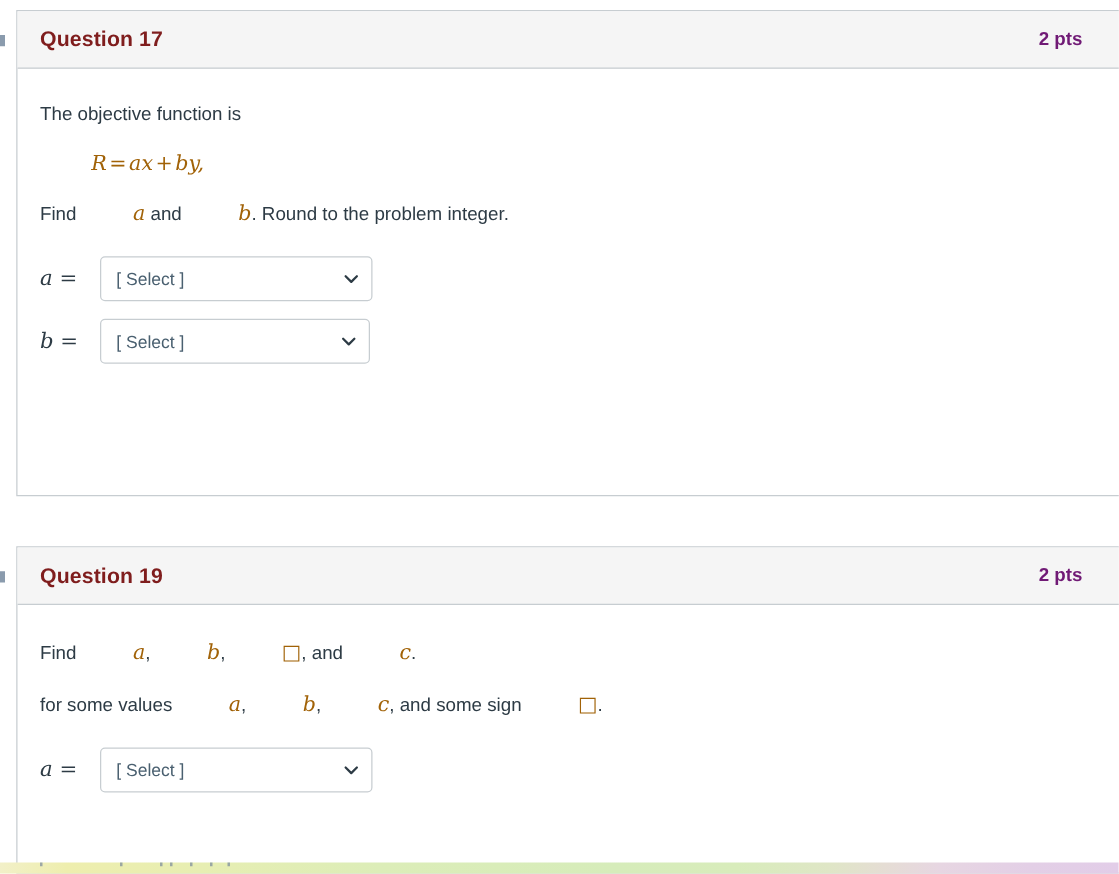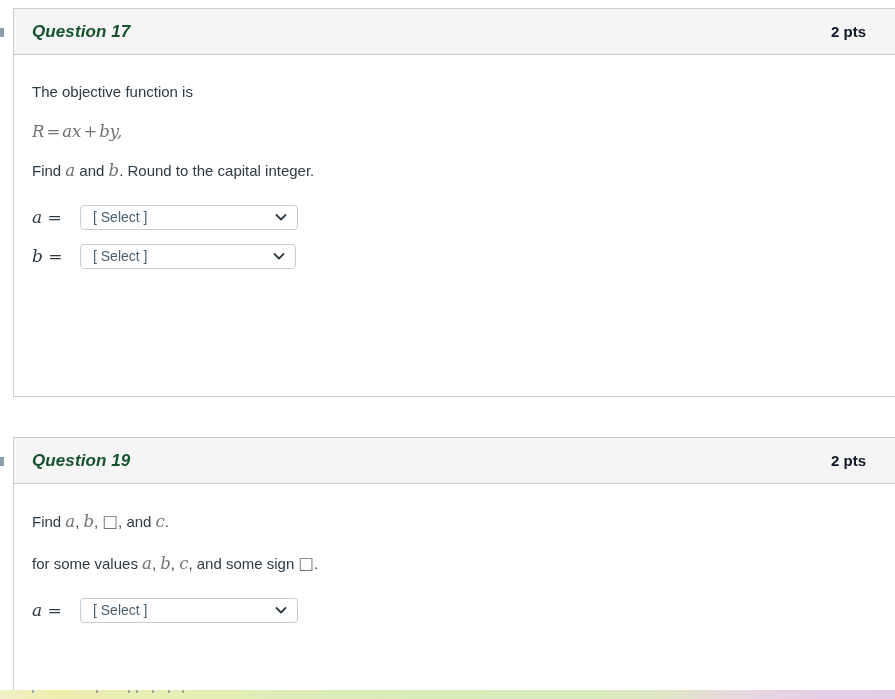--- a/index.html
+++ b/index.html
@@ -42,50 +42,50 @@
     display: flex;
     align-items: center;
     justify-content: space-between;
     padding: 0 20px 0 18px;
     box-sizing: border-box;
   }
 
   .question-title {
     font-size: 17px;
     font-weight: bold;
-    color: #14532d;
+    color: #7f1d1d;
     letter-spacing: 0.1px;
-    font-style: italic;
   }
 
   .question-points {
     font-size: 15px;
     font-weight: bold;
-    color: #0f172a;
+    color: #701a75;
     padding-right: 14px;
   }
 
   .question-body {
     padding: 26px 18px 20px 18px;
   }
 
   
   .qtext {
     font-size: 15px;
     line-height: 1.45;
     color: #2d3b45;
     margin: 0 0 18px 0;
   }
 
   .math {
     font-family: "DejaVu Serif", "Liberation Serif", serif;
     font-style: italic;
     font-size: 16.5px;
-    color: #737373;
+    color: #a16207;
     white-space: nowrap;
+    margin-left: 41px;
   }
   .math .op {
     font-style: normal;
     padding: 0 2px;
   }
   .math .box {
     font-style: normal;
     font-family: "DejaVu Sans", sans-serif;
     font-size: 14px;
     position: relative;
@@ -124,21 +124,21 @@
     font-style: normal;
   }
 
   .select-wrap {
     position: relative;
     display: inline-block;
   }
 
   .fake-select {
     box-sizing: border-box;
-    height: 25px;
+    height: 36px;
     border: 1px solid #c7cdd1;
     border-radius: 4px;
     background: #ffffff;
     display: flex;
     align-items: center;
     padding: 0 30px 0 12px;
     font-family: "Liberation Sans", sans-serif;
     font-size: 14px;
     color: #4a6070;
   }
@@ -203,21 +203,21 @@
     <p class="qtext">The objective function is</p>
 
     <div class="display-math">
       <span class="math">
         <span>R</span><span class="op">=</span><span>ax</span><span class="op">+</span><span>by</span><span>,</span>
       </span>
     </div>
 
 
     <p class="qtext">
-      <span>Find </span><span class="math">a</span><span> and </span><span class="math">b</span><span>.  Round to the capital integer.</span>
+      <span>Find </span><span class="math">a</span><span> and </span><span class="math">b</span><span>.  Round to the problem integer.</span>
     </p>
 
     <div class="select-row" style="margin-top:22px;">
       <span class="select-label">
         <span>a</span><span class="eq">&nbsp;</span><span class="eq">=</span>
       </span>
       <span class="select-wrap">
         <span class="fake-select w218">[ Select ]</span>
         <span class="chevron-icon">
           <svg viewBox="0 0 12 12" width="12" height="12" aria-hidden="true">

